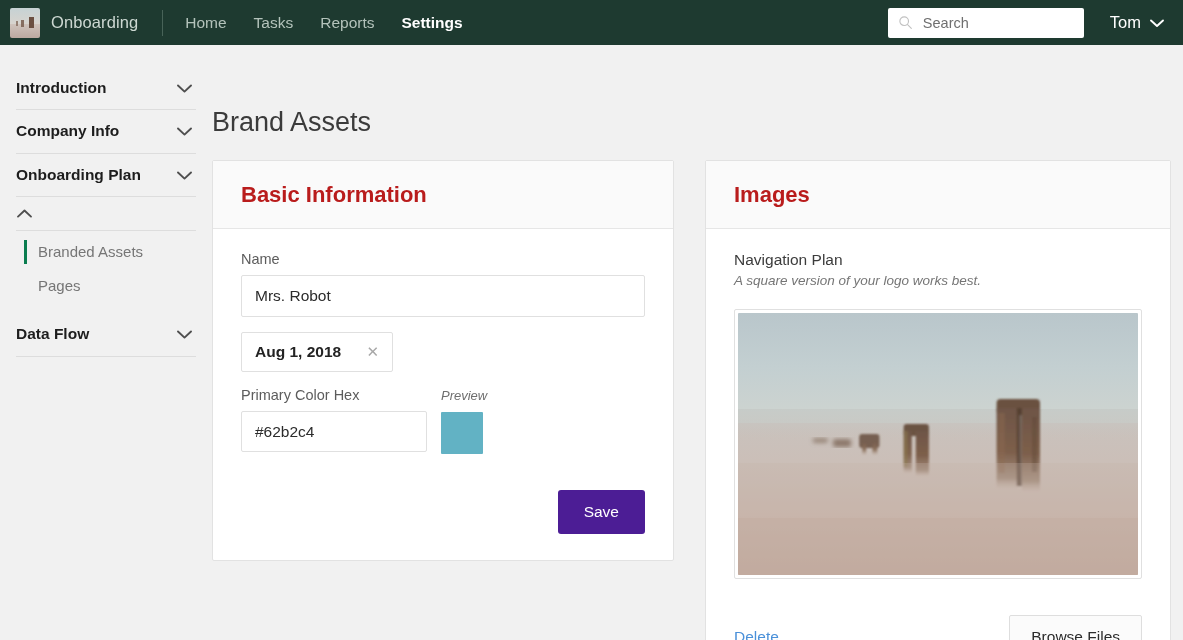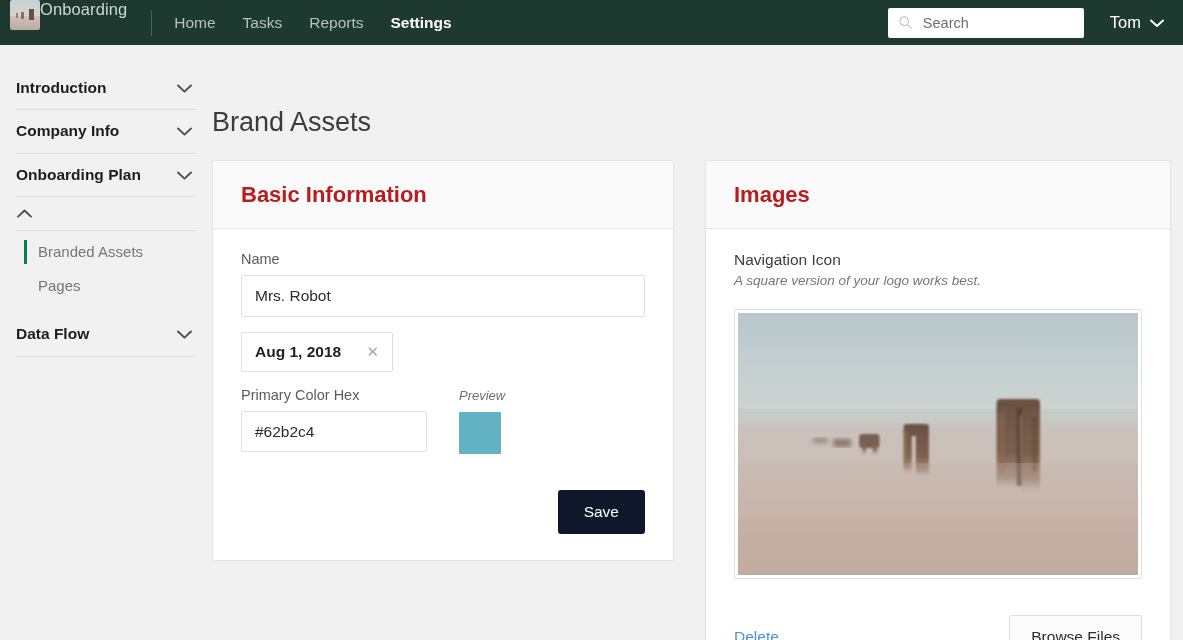--- a/index.html
+++ b/index.html
@@ -19,20 +19,22 @@
   .topbar {
     height: 45px;
     background: #1e3a30;
     display: flex;
     align-items: center;
     padding: 0 16px 0 10px;
     position: relative;
   }
   .brand {
     display: flex;
+    align-items: center;
+    gap: 11px;
     height: 100%;
   }
   .brand-logo {
     width: 30px;
     height: 30px;
     border-radius: 2px;
     overflow: hidden;
     flex: none;
     display: block;
   }
@@ -233,21 +235,21 @@
     color: #a8a8a8;
     font-size: 15px;
     line-height: 1;
     cursor: pointer;
     padding: 2px 2px 3px 2px;
     font-family: inherit;
   }
   .color-row {
     display: flex;
     align-items: flex-start;
-    gap: 32px;
+    gap: 14px;
   }
   .color-field { width: 186px; }
   .color-field .text-input { height: 41px; }
   .preview-col { padding-top: 1px; }
   .preview-label {
     font-size: 13px;
     font-style: italic;
     color: #6f6f6f;
     display: block;
     margin-bottom: 9px;
@@ -256,21 +258,21 @@
     width: 42px;
     height: 42px;
     border-radius: 1px;
   }
   .save-row {
     display: flex;
     justify-content: flex-end;
     padding-top: 36px;
   }
   .btn-save {
-    background: #0f172a;
+    background: #4c1d95;
     color: #ffffff;
     border: 0;
     border-radius: 3px;
     font-family: inherit;
     font-size: 15.5px;
     padding: 0 26px;
     height: 44px;
     cursor: pointer;
   }
 
@@ -474,21 +476,21 @@
           </div>
         </div>
       </section>
 
       <section class="card card-right">
         <div class="card-head">
           <h2 class="card-title">Images</h2>
         </div>
         <div class="card-body">
 
-          <span class="img-label">Navigation Icon</span>
+          <span class="img-label">Navigation Plan</span>
           <span class="img-hint">A square version of your logo works best.</span>
 
           <div class="img-frame">
             <svg class="photo" viewBox="0 0 396 262" preserveAspectRatio="none">
               <defs>
                 <linearGradient id="sky" x1="0" y1="0" x2="0" y2="1">
                   <stop offset="0%" stop-color="#b9c6cb"></stop>
                   <stop offset="45%" stop-color="#c3cfd1"></stop>
                   <stop offset="80%" stop-color="#ccd3d0"></stop>
                   <stop offset="100%" stop-color="#c8cac4"></stop>

